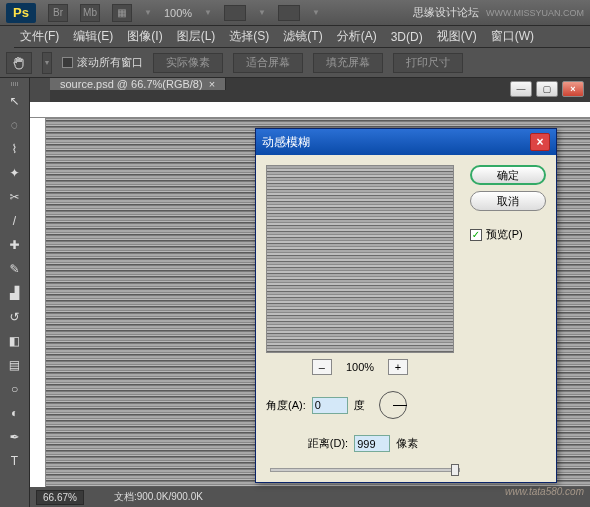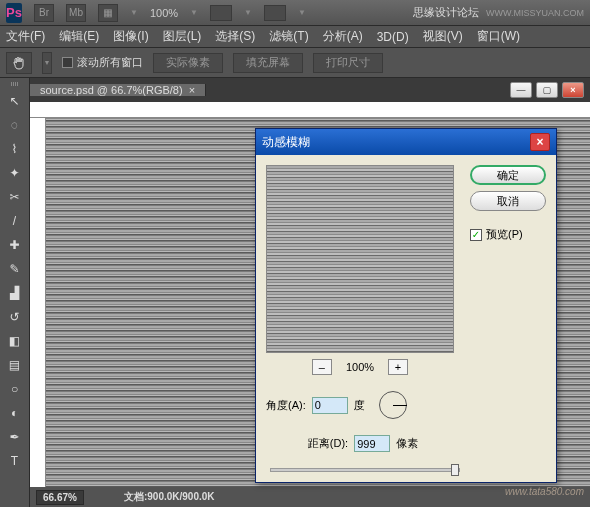--- a/index.html
+++ b/index.html
@@ -1,54 +1,54 @@
 <!DOCTYPE html>
 <html><head>
 <meta charset="utf-8">
 <style>
 * { box-sizing: border-box; margin: 0; padding: 0; font-family: "Microsoft YaHei", SimSun, sans-serif; }
 body { width: 590px; height: 507px; background: #535353; overflow: hidden; position: relative; font-size: 11px; }
 
 .topbar { height: 26px; background: linear-gradient(#6a6a6a,#535353); display: flex; align-items: center; padding: 0 6px; gap: 12px; color: #ccc; border-bottom: 1px solid #2a2a2a; }
-.topbar .ps { width: 16px; height: 20px; background: #0a355a; color: #ec4899; font-weight: bold; display: flex; align-items: center; justify-content: center; font-size: 13px; border-radius: 2px; }
+.topbar .ps { width: 30px; height: 20px; background: #0a355a; color: #fde047; font-weight: bold; display: flex; align-items: center; justify-content: center; font-size: 13px; border-radius: 2px; }
 .topbar .sq { width: 20px; height: 18px; border: 1px solid #3a3a3a; background: #4a4a4a; display: flex; align-items: center; justify-content: center; font-size: 10px; color: #999; }
 .topbar .pct { font-size: 11px; color: #ccc; }
 .topbar .dd { font-size: 8px; color: #888; }
 .topbar .iconbox { width: 22px; height: 16px; border: 1px solid #3a3a3a; background: #4a4a4a; }
 .brand { margin-left: auto; color: #ddd; font-size: 11px; }
 .brand .url { color: #999; font-size: 9px; margin-left: 4px; }
 
-.menubar { height: 22px; background: #535353; display: flex; align-items: center; padding: 0 6px; gap: 14px; color: #ddd; font-size: 12px; border-bottom: 1px solid #2a2a2a; }
+.menubar { height: 22px; background: #535353; display: flex; align-items: center; padding: 0 6px; gap: 14px; color: #ddd; font-size: 12px; border-bottom: 1px solid #2a2a2a; margin-left: 14px; }
 
 .optionbar { height: 30px; background: #535353; display: flex; align-items: center; padding: 0 6px; gap: 10px; border-bottom: 1px solid #2a2a2a; }
 .optionbar .toolbtn { width: 26px; height: 22px; border: 1px solid #3a3a3a; background: #4a4a4a; display: flex; align-items: center; justify-content: center; color: #ccc; }
 .optionbar .dd2 { width: 10px; height: 22px; border: 1px solid #3a3a3a; background: #4a4a4a; font-size: 7px; color: #888; display: flex; align-items: center; justify-content: center; }
 .optionbar .chk { display: flex; align-items: center; gap: 4px; color: #ddd; font-size: 11px; }
 .optionbar .chk .box { width: 11px; height: 11px; border: 1px solid #888; background: #3a3a3a; }
 .optionbar .obtn { height: 20px; padding: 0 12px; border: 1px solid #3a3a3a; background: #4a4a4a; color: #999; font-size: 11px; display: flex; align-items: center; }
 
 .workspace { position: absolute; top: 78px; left: 0; right: 0; bottom: 0; display: flex; }
 .toolbox { width: 30px; background: #535353; border-right: 1px solid #2a2a2a; display: flex; flex-direction: column; align-items: center; padding-top: 4px; gap: 2px; }
 .toolbox .tbtn { width: 24px; height: 22px; border: 1px solid transparent; display: flex; align-items: center; justify-content: center; color: #ddd; font-size: 12px; }
 .toolbox .grab { width: 24px; height: 6px; display: flex; justify-content: center; gap: 1px; }
 .toolbox .grab span { width: 1px; height: 4px; background: #888; }
 
 .docarea { flex: 1; background: #4a4a4a; display: flex; flex-direction: column; }
-.tabrow { height: 24px; background: #3a3a3a; display: flex; align-items: center; }
+.tabrow { height: 24px; background: #3a3a3a; display: flex; align-items: flex-start; margin-left: 20px; }
 .tabrow .tab { padding: 0 10px; background: #6a6a6a; color: #ddd; font-size: 11px; display: flex; align-items: center; gap: 6px; border-right: 1px solid #2a2a2a; }
 .tabrow .wbtns { margin-left: auto; display: flex; gap: 4px; padding: 3px 6px; }
 .tabrow .wbtn { width: 22px; height: 16px; background: linear-gradient(#f7f7f7,#d8d8d8); border: 1px solid #888; border-radius: 2px; display: flex; align-items: center; justify-content: center; font-size: 9px; color: #333; }
 .tabrow .wbtn.close { background: linear-gradient(#e98,#c43); color: #fff; font-weight: bold; }
 
 .ruler-h { height: 16px; background: #fff; border-bottom: 1px solid #888; }
 .canvaswrap { flex: 1; display: flex; }
 .ruler-v { width: 16px; background: #fff; border-right: 1px solid #888; }
 .canvas { flex: 1; background: repeating-linear-gradient(0deg, #5a5a5a 0, #5a5a5a 1px, #b8b8b8 1px, #b8b8b8 2px, #888 2px, #888 3px, #a8a8a8 3px, #a8a8a8 5px, #7a7a7a 5px, #7a7a7a 6px); position: relative; }
 
-.statusbar { height: 20px; background: #535353; display: flex; align-items: center; padding: 0 6px; gap: 40px; font-size: 10px; color: #ddd; font-weight: bold; }
+.statusbar { height: 20px; background: #535353; display: flex; align-items: center; padding: 0 6px; gap: 30px; font-size: 10px; color: #ddd; }
 .statusbar .zoom { background: #3a3a3a; padding: 1px 6px; border: 1px solid #2a2a2a; }
 
 .dialog { position: absolute; top: 128px; left: 255px; width: 302px; background: #ece9d8; border: 1px solid #0a246a; box-shadow: 2px 2px 6px rgba(0,0,0,.4); }
 .dlg-title { height: 26px; background: linear-gradient(#2a6fd4,#0a4aa8); color: #fff; font-size: 12px; display: flex; align-items: center; padding: 0 6px; }
 .dlg-title .x { margin-left: auto; width: 20px; height: 18px; background: #d44; border: 1px solid #a22; color: #fff; display: flex; align-items: center; justify-content: center; font-weight: bold; border-radius: 2px; }
 .dlg-body { padding: 10px; display: flex; gap: 10px; }
 .preview { width: 188px; }
 .preview .pimg { width: 188px; height: 188px; border: 1px solid #888; background: repeating-linear-gradient(0deg, #6a6a6a 0, #6a6a6a 1px, #bdbdbd 1px, #bdbdbd 3px, #8a8a8a 3px, #8a8a8a 4px, #aaa 4px, #aaa 6px); }
 .zrow { display: flex; align-items: center; justify-content: center; gap: 14px; margin-top: 6px; font-size: 11px; }
 .zbtn { width: 20px; height: 16px; border: 1px solid #888; background: #f5f5f5; display: flex; align-items: center; justify-content: center; }
@@ -108,20 +108,21 @@
       <svg width="16" height="16" viewBox="0 0 16 16">
         <path d="M4 8V4.5a1 1 0 012 0V7m0 0V3.5a1 1 0 012 0V7m0 0V4a1 1 0 012 0v3m0 0V5a1 1 0 012 0v5c0 2-1 4-4 4s-4-2-4-4l-1-2a1 1 0 011.5-1L6 8" fill="none" stroke="#ddd" stroke-width="1"></path>
       </svg>
     </div>
   <div class="dd2">▼</div>
   <div class="chk">
     <div class="box"></div>
     <span>滚动所有窗口</span>
   </div>
   <div class="obtn">实际像素</div>
+  <div class="obtn">适合屏幕</div>
   <div class="obtn">填充屏幕</div>
   <div class="obtn">打印尺寸</div>
 </div>
 
 <div class="workspace">
   <div class="toolbox">
     <div class="grab">
         <span></span>
         <span></span>
         <span></span>

